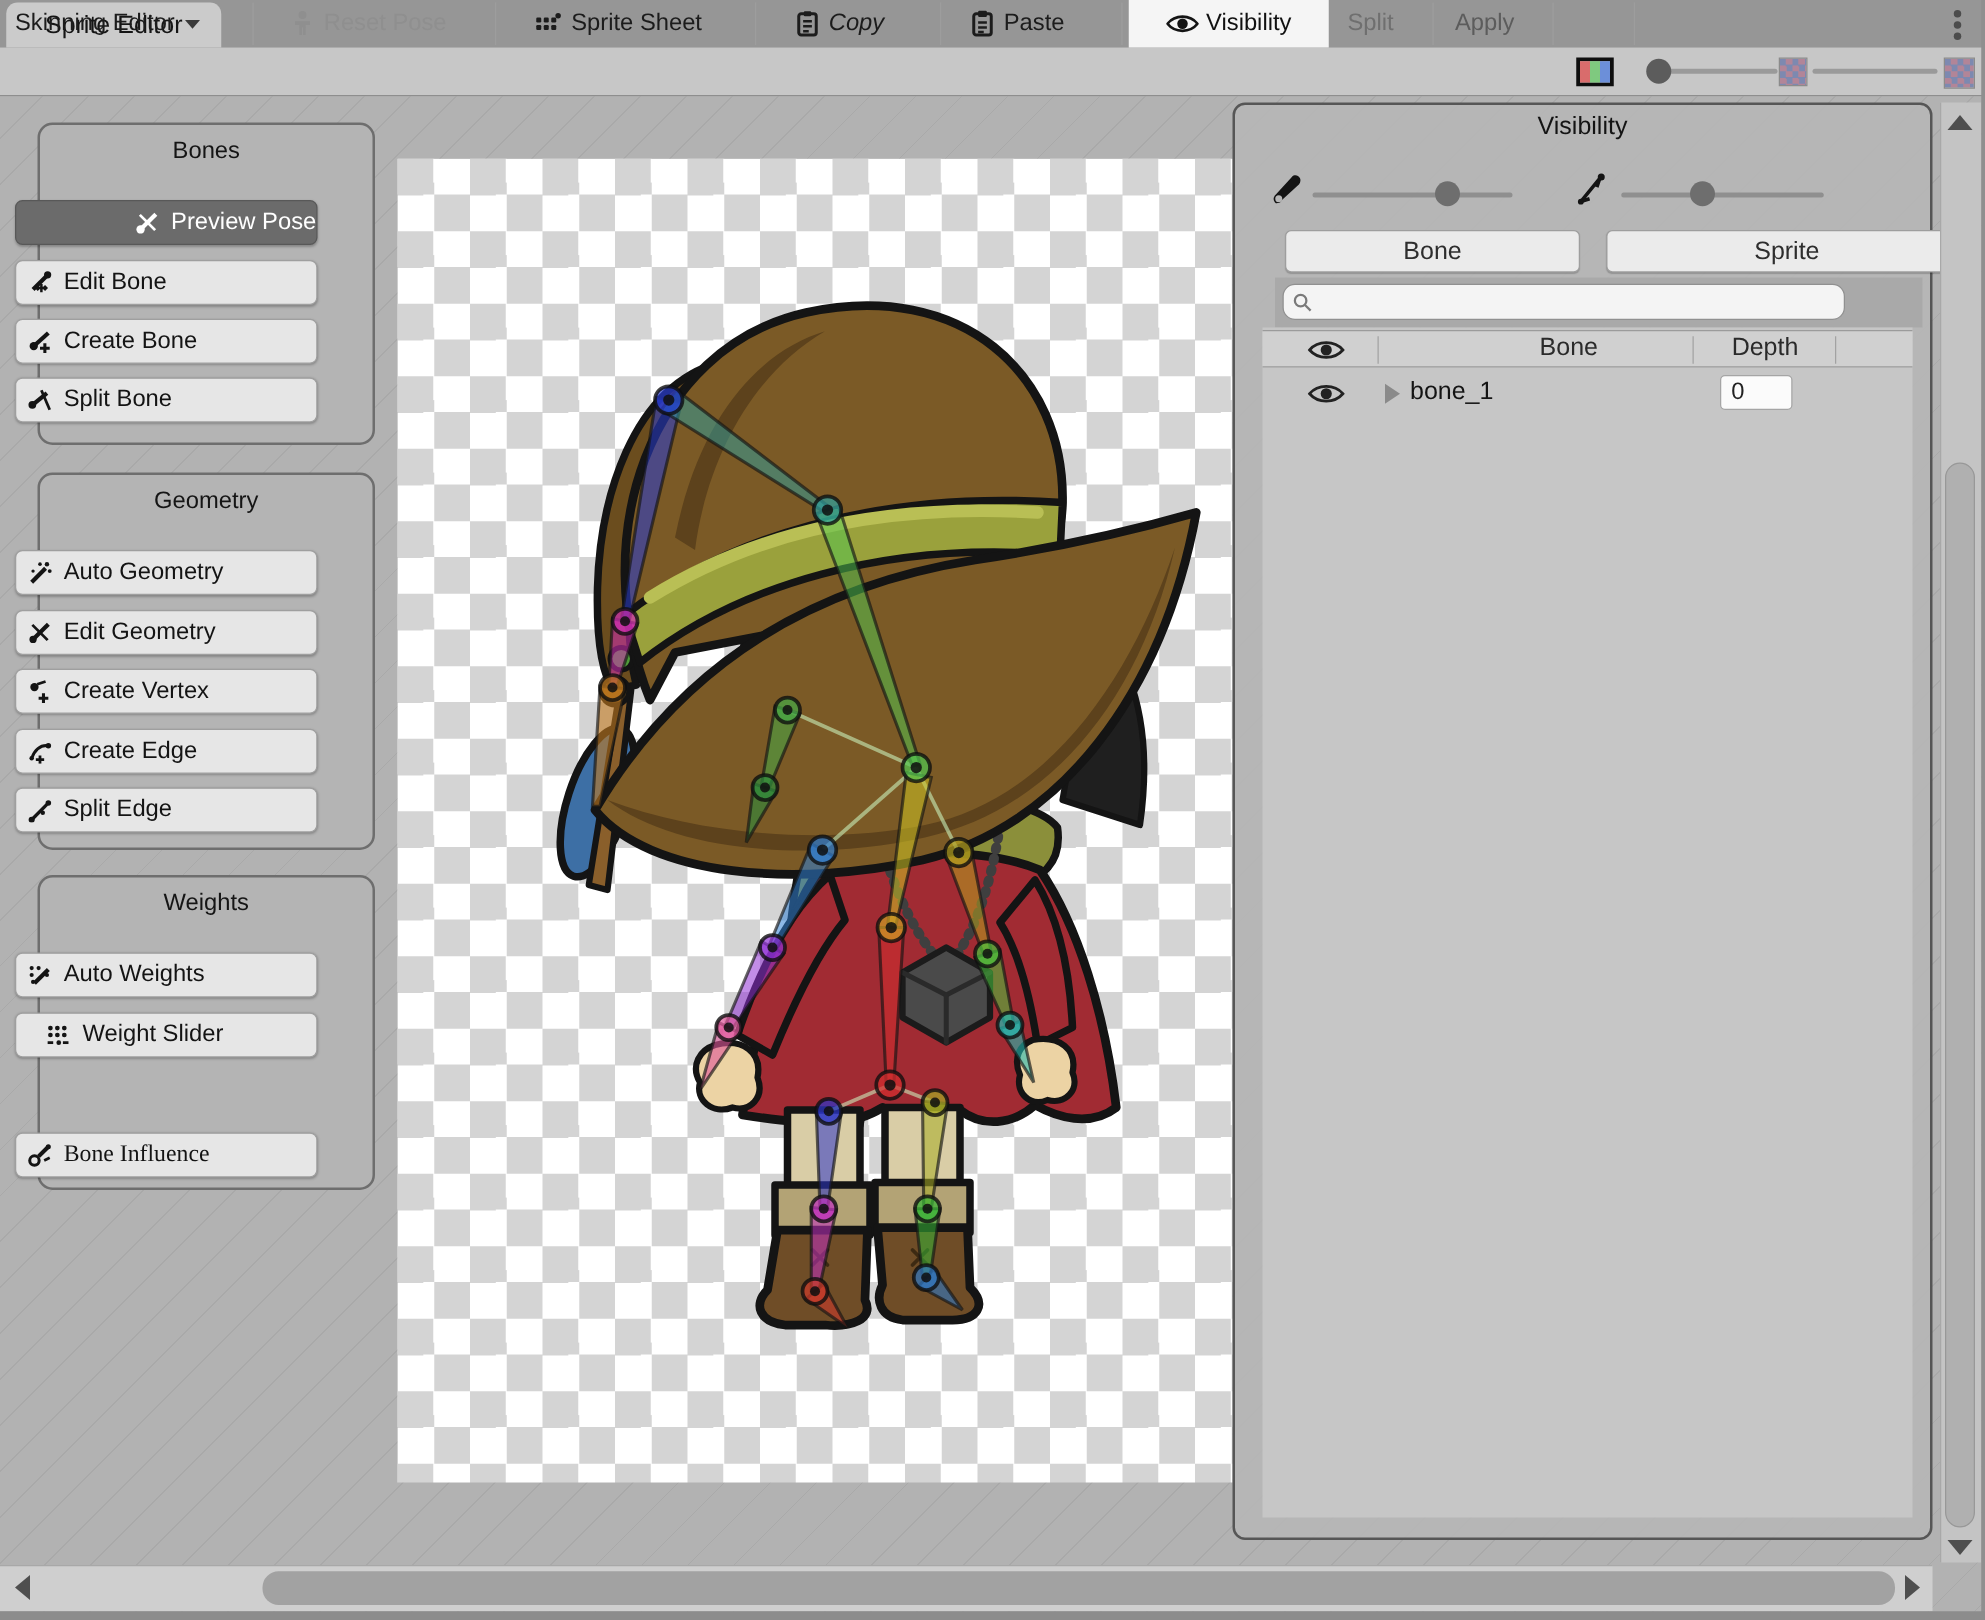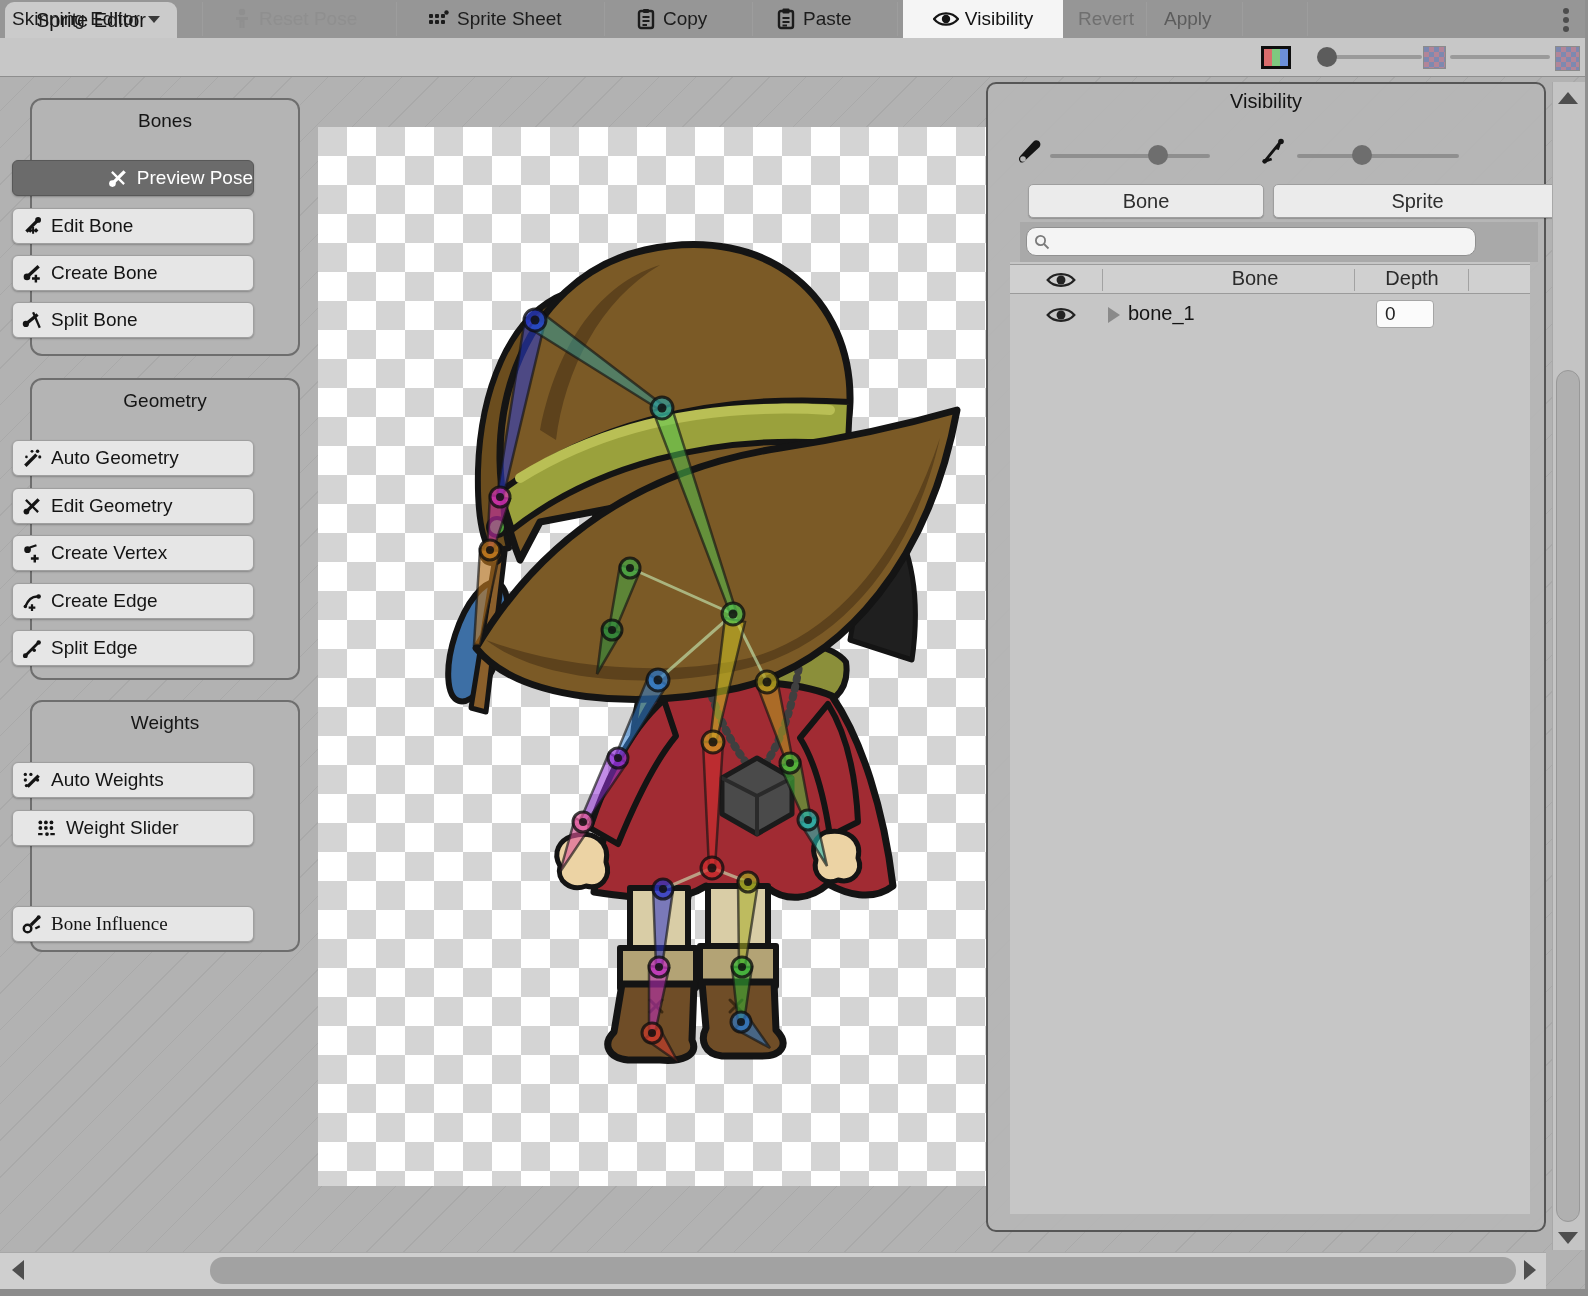--- a/index.html
+++ b/index.html
@@ -105,21 +105,21 @@
           <rect x="7" y="12" width="4" height="4" rx="1"></rect>
         <rect x="13" y="6" width="4" height="4" rx="1"></rect>
           <rect x="13" y="12" width="4" height="4" rx="1"></rect>
         <circle cx="18.5" cy="4.5" r="2.2"></circle>
       </g>
     </svg>
     <span>Sprite Sheet</span>
   </div>
   <div class="sep" style="left:604px;"></div>
 
-  <div class="titem" style="left:636px;">
+  <div class="titem" style="left:636px;font-style:italic;">
     <svg width="20" height="24" viewBox="0 0 20 24">
       <rect x="3" y="4" width="14" height="17" rx="2" fill="none" stroke="#1c1c1c" stroke-width="2.4"></rect>
       <rect x="7" y="2" width="6" height="4" rx="1" fill="#1c1c1c"></rect>
       <line x1="6.5" y1="10" x2="13.5" y2="10" stroke="#1c1c1c" stroke-width="2"></line>
       <line x1="6.5" y1="14" x2="13.5" y2="14" stroke="#1c1c1c" stroke-width="2"></line>
       <line x1="6.5" y1="18" x2="11" y2="18" stroke="#1c1c1c" stroke-width="2"></line>
     </svg>
     <span>Copy</span>
   </div>
   <div class="sep" style="left:752px;"></div>
@@ -138,21 +138,21 @@
 
   <div class="vis-btn">
     <svg width="26" height="18" viewBox="0 0 26 18">
       <path d="M1 9 C7 1.5,19 1.5,25 9 C19 16.5,7 16.5,1 9 Z" fill="none" stroke="#141414" stroke-width="2.2"></path>
       <circle cx="13" cy="9" r="4.2" fill="#141414"></circle>
     </svg>
     <span>Visibility</span>
   </div>
 
   <div class="titem" style="left:1078px;color:#6f6f6f;">
-    <span>Revert</span>
+    <span>Split</span>
   </div>
   <div class="sep" style="left:1146px;"></div>
   <div class="titem" style="left:1164px;color:#5c5c5c;">
     <span>Apply</span>
   </div>
   <div class="sep" style="left:1242px;"></div>
 
   <div class="rgb-swatch">
     <i style="background:#d96c6c;"></i>
       <i style="background:#7fc97f;"></i>
@@ -493,21 +493,21 @@
       <path d="M4 20 L17 4 M4 20 L10 18 M17 4 L15 10" fill="none" stroke="#141414" stroke-width="2.4"></path>
       <circle cx="18" cy="3" r="2.4" fill="#141414"></circle>
         <circle cx="4" cy="20" r="2" fill="#141414"></circle>
     </svg>
     <div class="slider-track" style="left:309px;top:70px;width:162px;background:#8f8f8f;"></div>
     <div class="slider-knob abs" style="left:364px;top:61px;background:#6e6e6e;"></div>
 
     <div class="vp-tab" style="left:40px;width:236px;">
       <span>Bone</span>
     </div>
-    <div class="vp-tab" style="left:285px;width:289px;">
+    <div class="vp-tab" style="left:297px;width:289px;">
       <span>Sprite</span>
     </div>
 
     <div class="search-strip"></div>
     <div class="search-box">
       <svg width="18" height="18" viewBox="0 0 18 18">
         <circle cx="7.5" cy="7.5" r="4.6" fill="none" stroke="#7a7a7a" stroke-width="1.8"></circle>
         <line x1="11" y1="11" x2="15.5" y2="15.5" stroke="#7a7a7a" stroke-width="1.8"></line>
       </svg>
       <input type="text" value="" style="">

